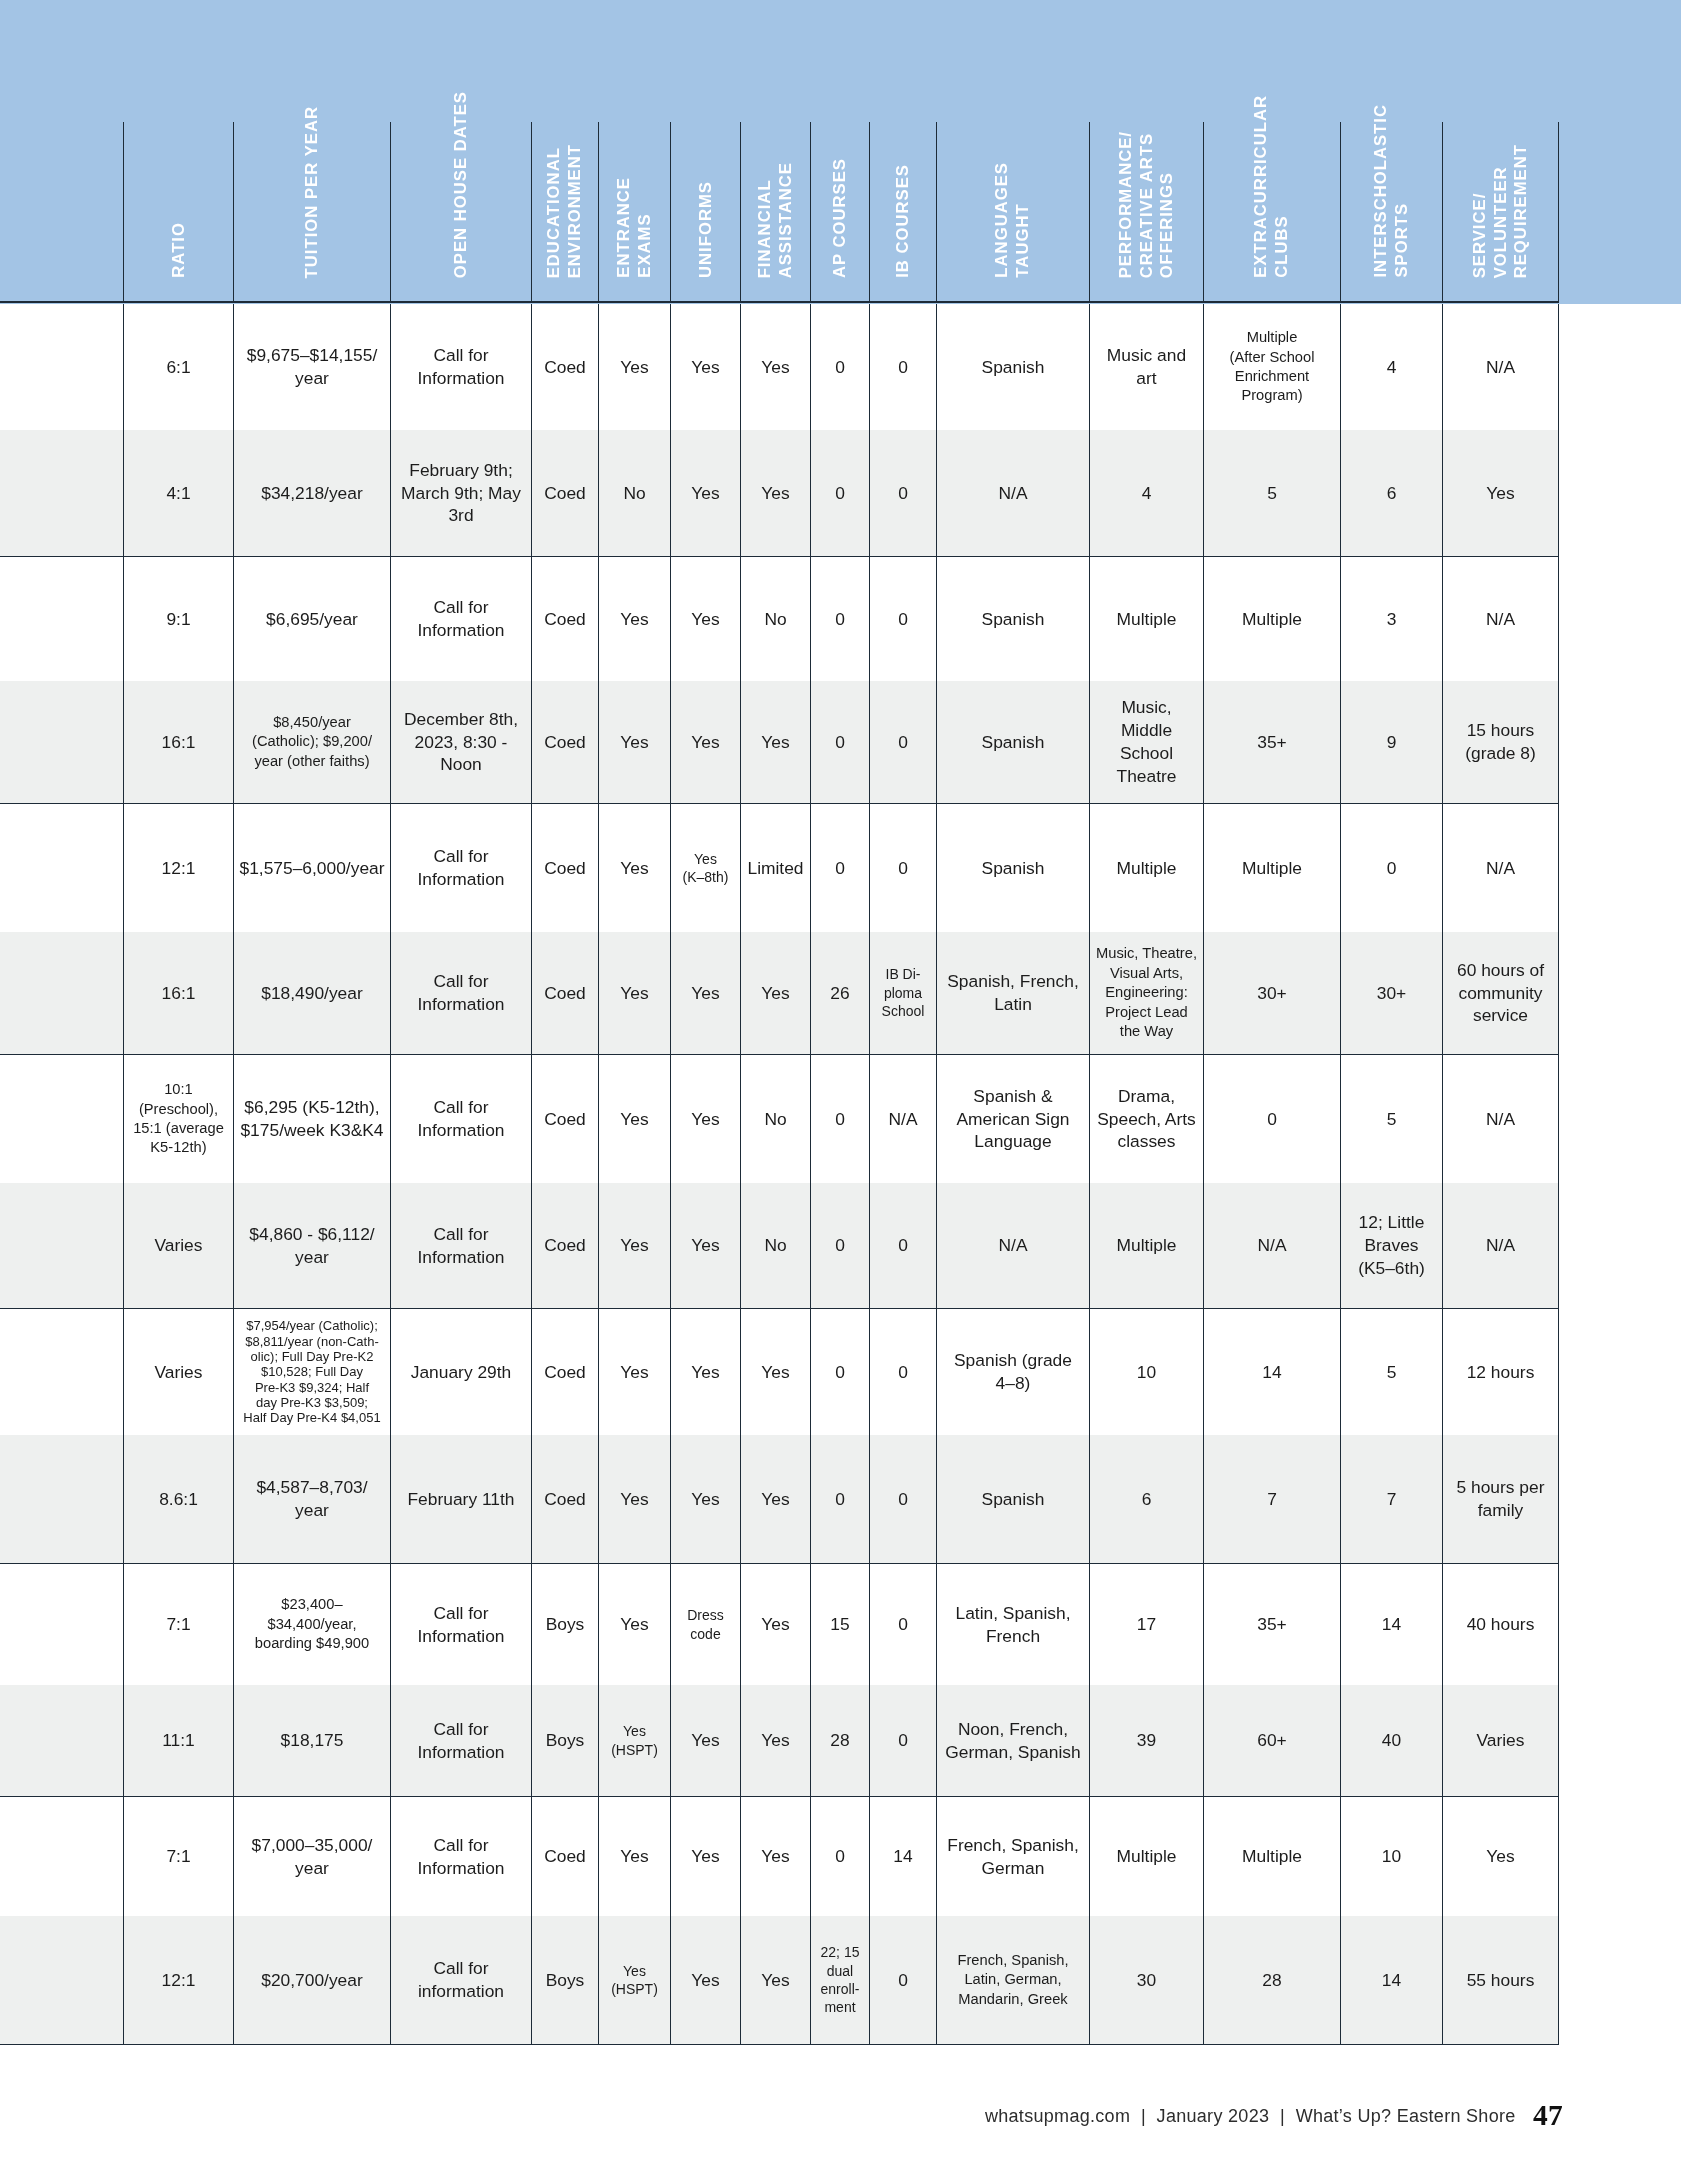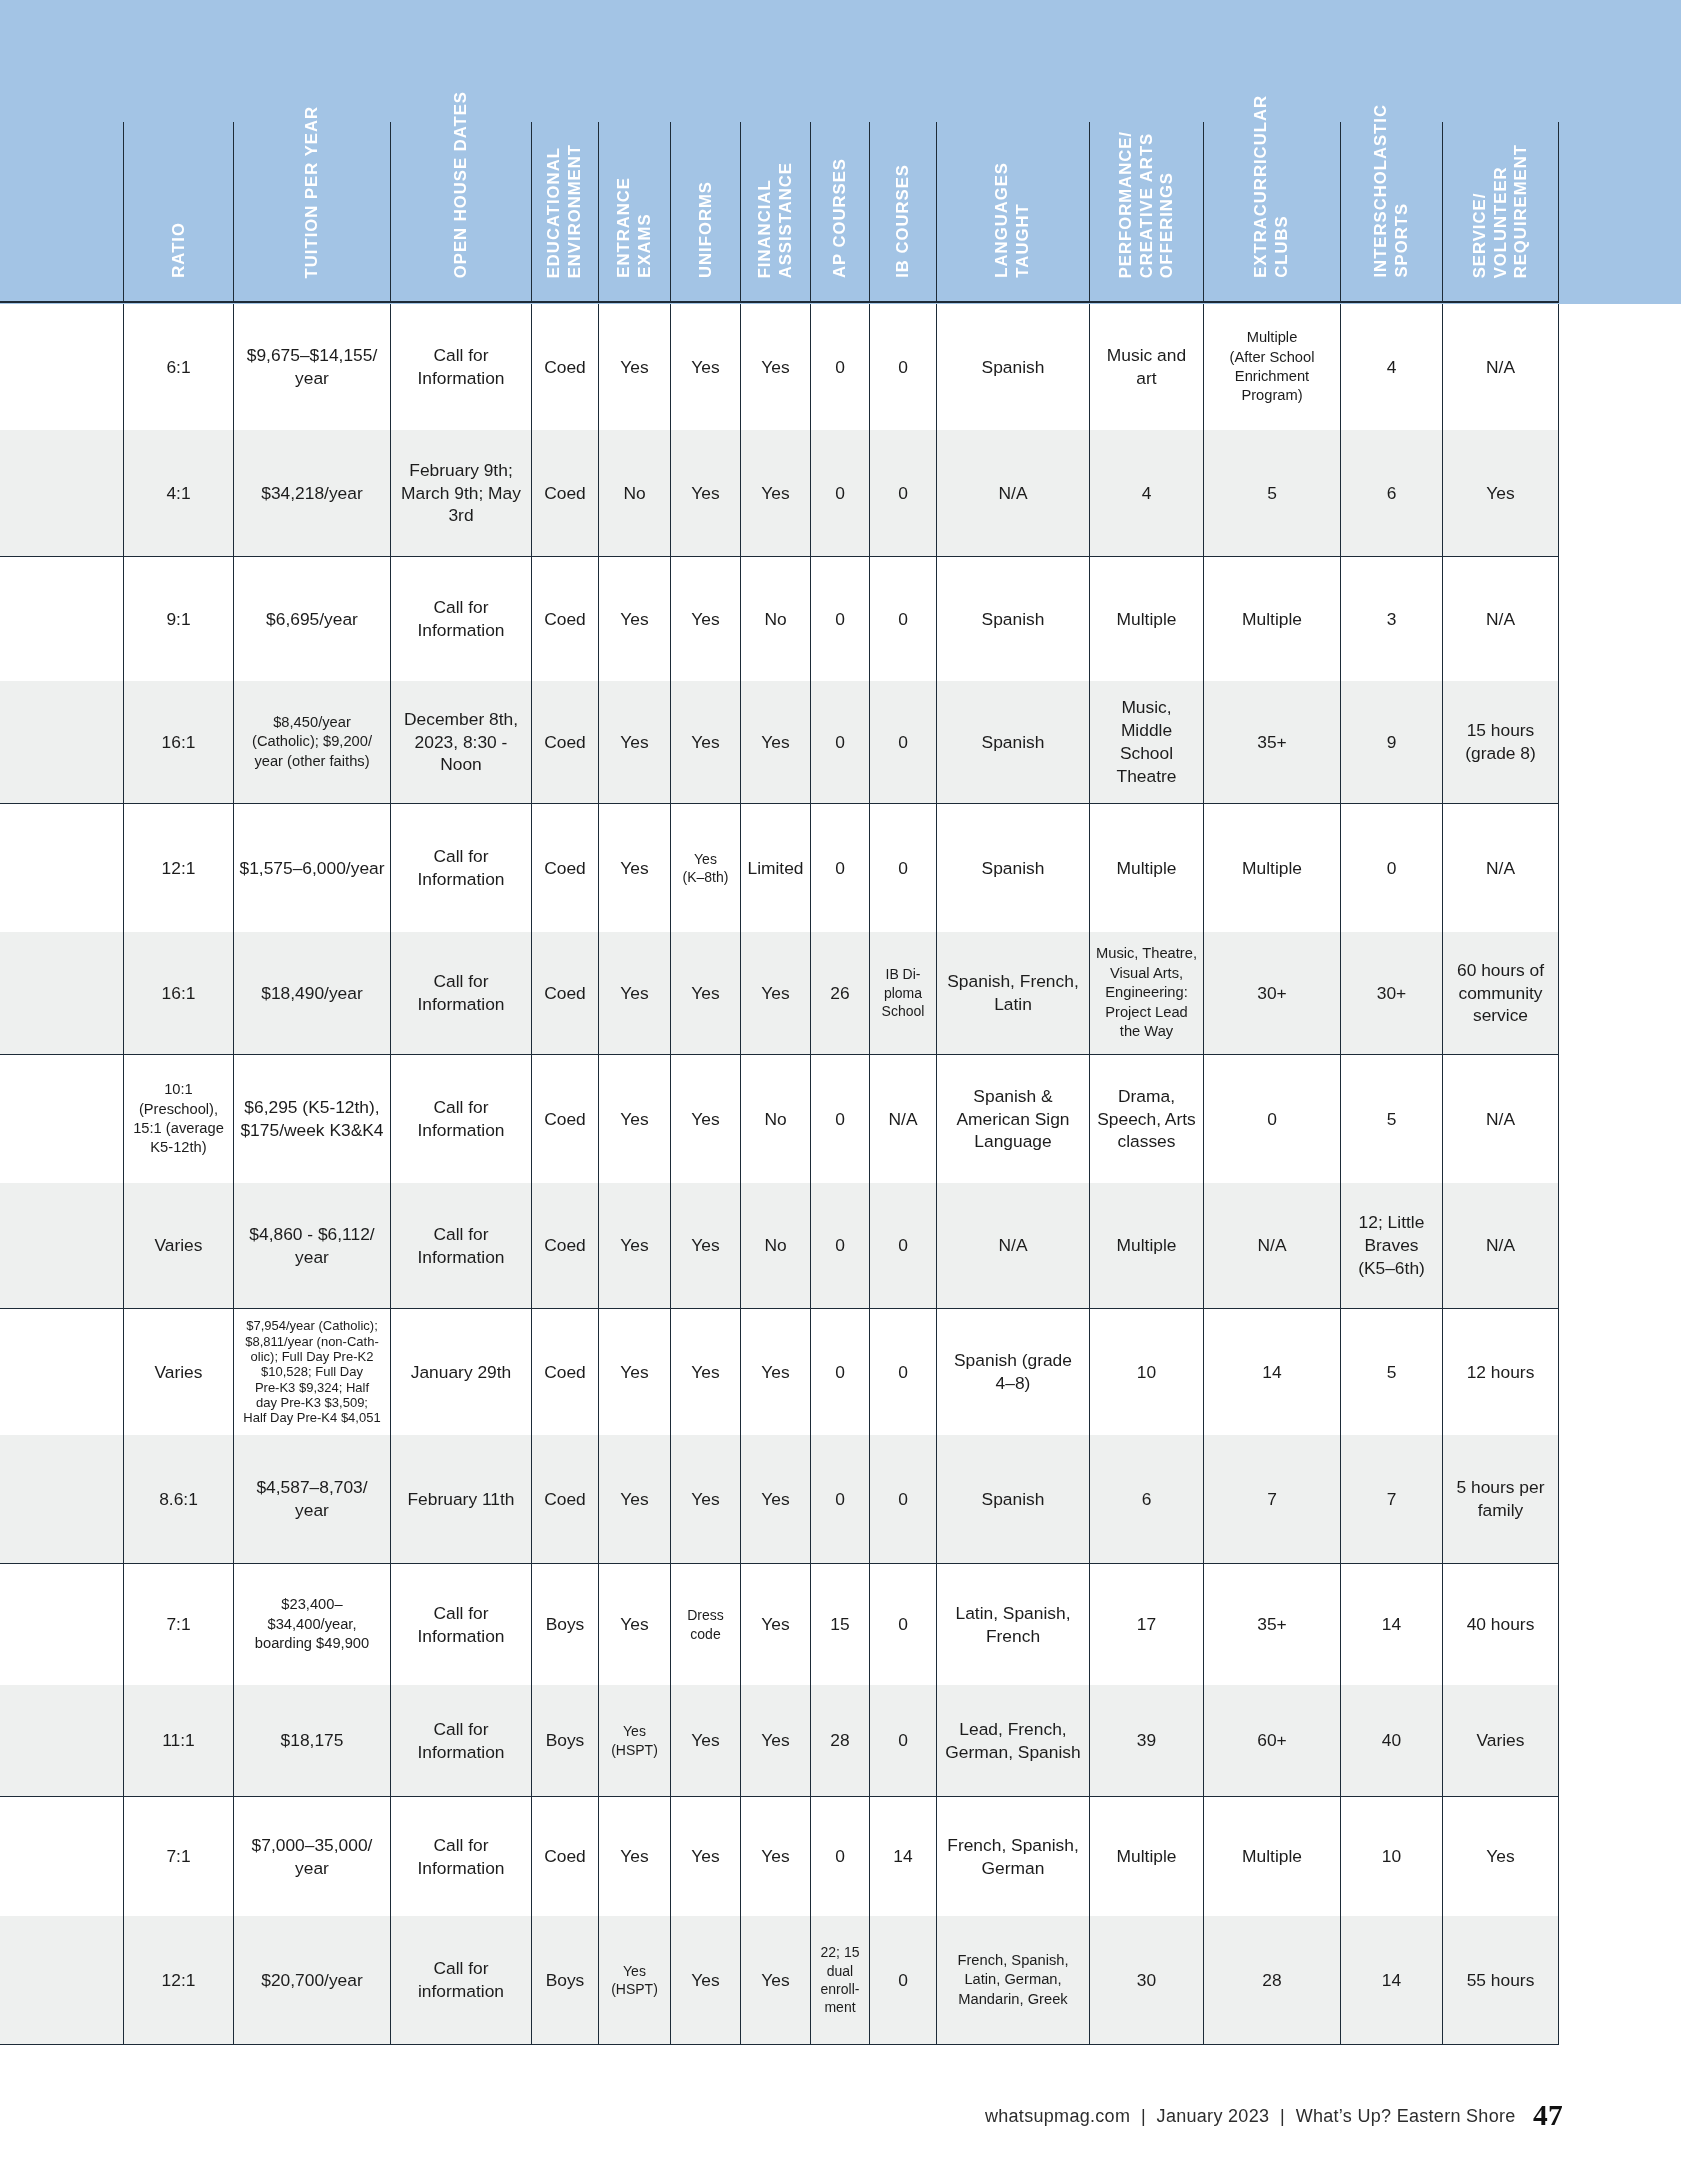--- a/index.html
+++ b/index.html
@@ -360,21 +360,21 @@
           <div class="tcell" style="font-size: 17.4px;">$18,175</div>
           <div class="tcell" style="font-size: 17.4px;">Call for
 Information</div>
           <div class="tcell" style="font-size: 17.4px;">Boys</div>
           <div class="tcell" style="font-size: 14px;">Yes
 (HSPT)</div>
           <div class="tcell" style="font-size: 17.4px;">Yes</div>
           <div class="tcell" style="font-size: 17.4px;">Yes</div>
           <div class="tcell" style="font-size: 17.4px;">28</div>
           <div class="tcell" style="font-size: 17.4px;">0</div>
-          <div class="tcell" style="font-size: 17.4px;">Lead, French,
+          <div class="tcell" style="font-size: 17.4px;">Noon, French,
 German, Spanish</div>
           <div class="tcell" style="font-size: 17.4px;">39</div>
           <div class="tcell" style="font-size: 17.4px;">60+</div>
           <div class="tcell" style="font-size: 17.4px;">40</div>
           <div class="tcell" style="font-size: 17.4px;">Varies</div>
         </div>
         <div class="trow" style="grid-template-columns: 124px 110px 157px 141px 67px 72px 70px 70px 59px 67px 153px 114px 137px 102px 116px; height: 119px;">
           <div class="tcell"></div>
           <div class="tcell" style="font-size: 17.4px;">7:1</div>
           <div class="tcell" style="font-size: 17.4px;">$7,000–35,000/

